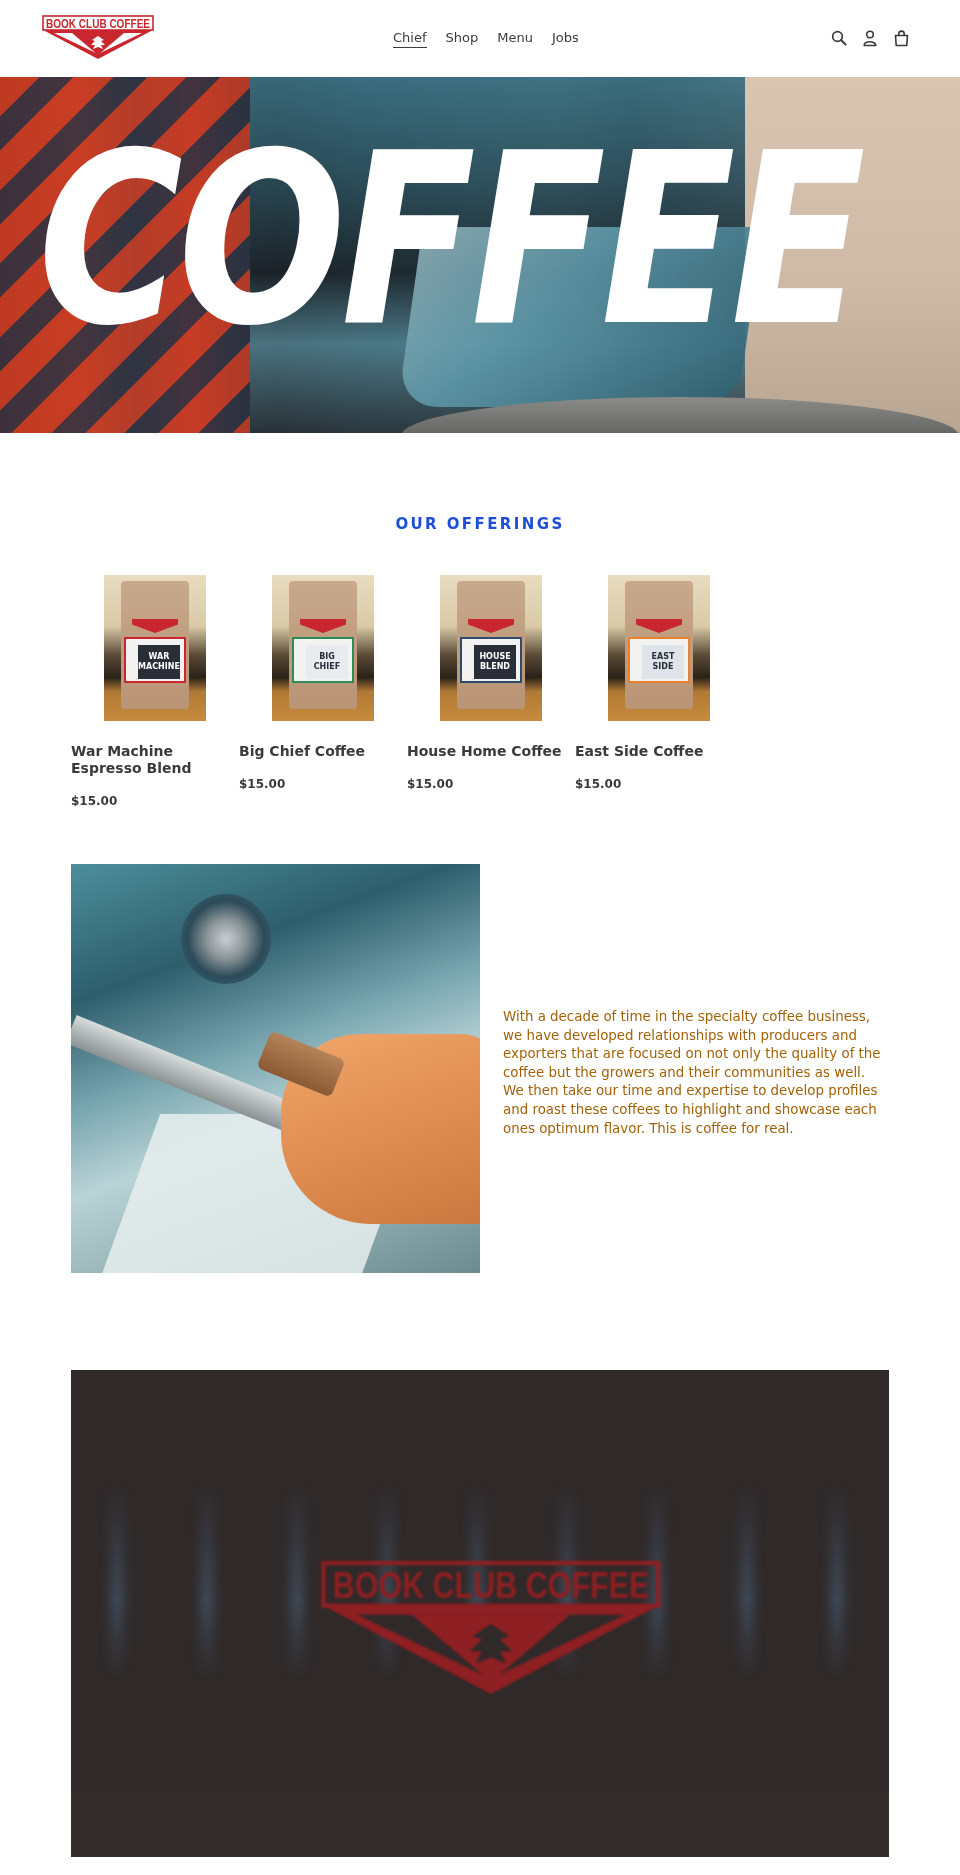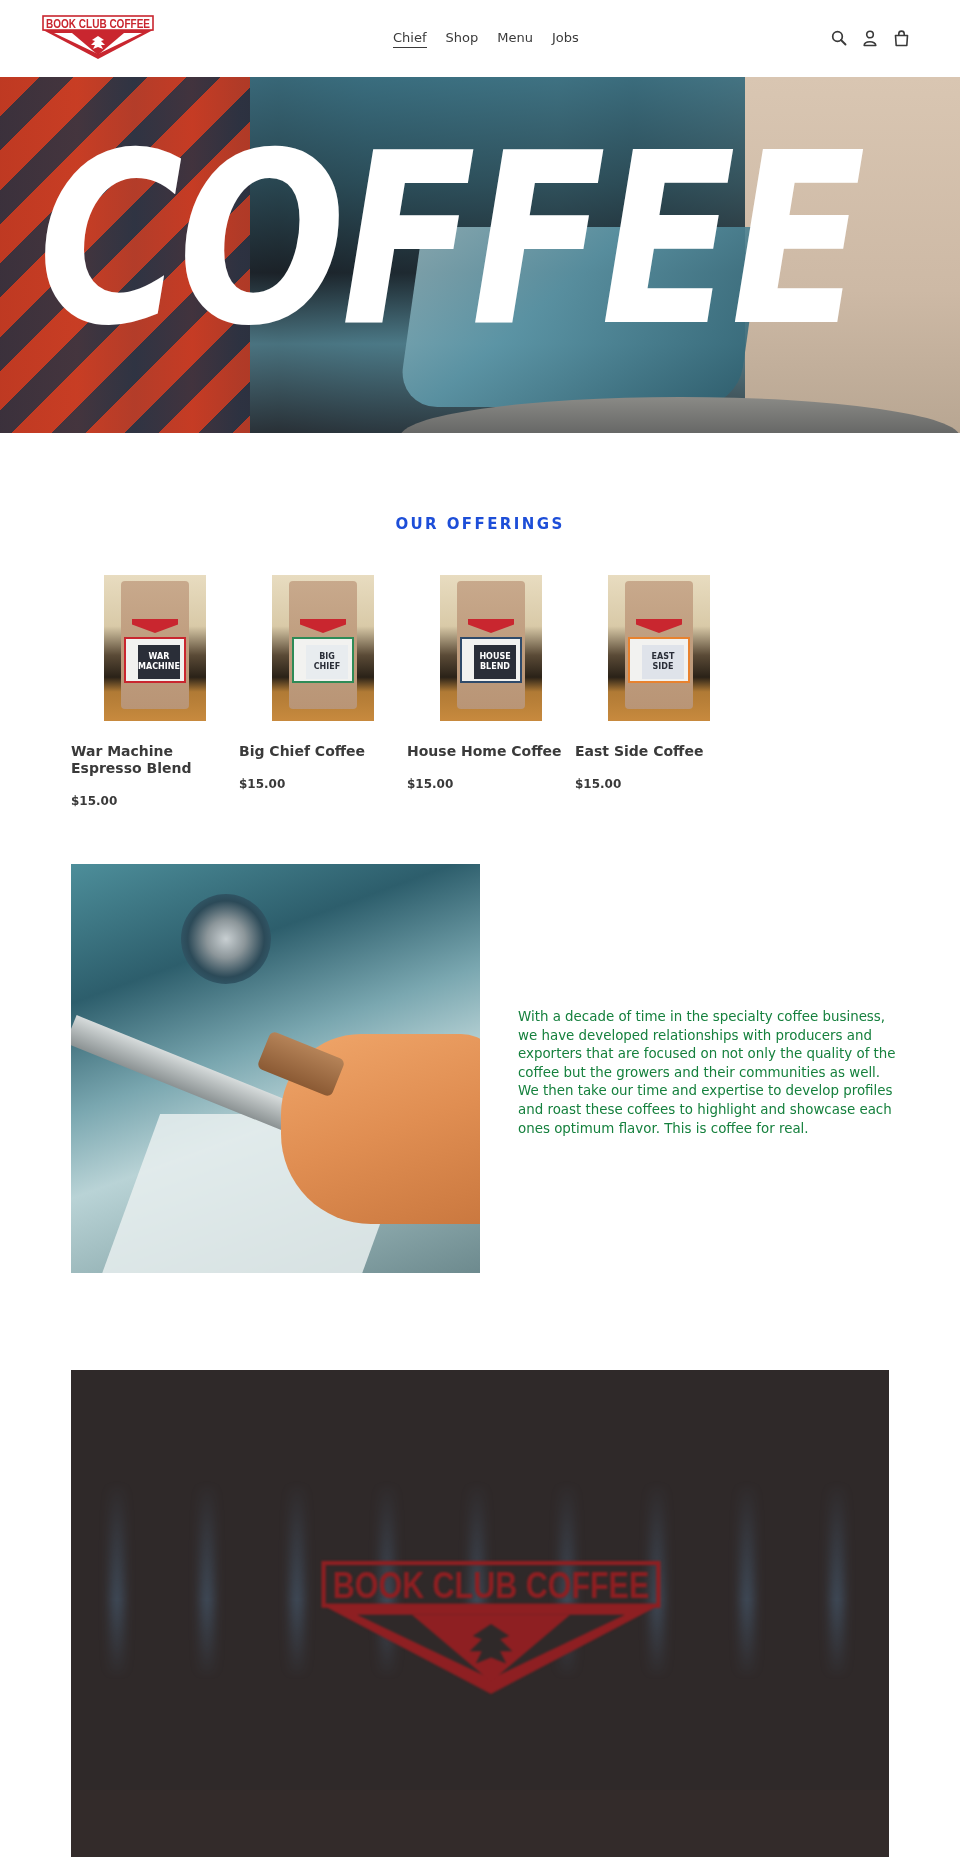--- a/index.html
+++ b/index.html
@@ -57,21 +57,21 @@
     background: linear-gradient(160deg, #4d8e9a 0%, #2d5e6c 25%, #7aa7b0 45%, #b9d3d6 60%, #9bb8bb 75%, #6d8a8e 100%); }
   .roast-img .bearing { position: absolute; left: 110px; top: 30px; width: 90px; height: 90px; border-radius: 50%;
     background: radial-gradient(circle, #c8cfd2 0%, #8c969a 30%, #2c4a58 60%, #3a6f82 100%); }
   .roast-img .rod { position: absolute; left: 0; top: 150px; width: 300px; height: 30px; background: linear-gradient(180deg,#d7dcdc,#8b9293);
     transform: rotate(22deg); transform-origin: left center; }
   .roast-img .handle { position: absolute; left: 190px; top: 180px; width: 80px; height: 40px; background: linear-gradient(180deg,#b58358,#8b5a34);
     transform: rotate(22deg); border-radius: 6px; }
   .roast-img .hand { position: absolute; left: 210px; top: 170px; width: 220px; height: 190px; border-radius: 80px 40px 20px 90px;
     background: linear-gradient(160deg, #f0a66a 0%, #e08e52 50%, #c9773e 100%); }
   .roast-img .tray { position: absolute; left: 60px; top: 250px; width: 260px; height: 160px; background: #e8eeee; opacity: 0.85; transform: skewX(-20deg); }
-  .roast-text { position: absolute; left: 518px; top: 1008px; width: 385px; font-size: 13.4px; line-height: 18.6px; color: #15803d; }
+  .roast-text { position: absolute; left: 503px; top: 1008px; width: 385px; font-size: 13.4px; line-height: 18.6px; color: #a16207; }
 
   
   .video { position: absolute; left: 71px; top: 1370px; width: 818px; height: 487px; background: #2f2929; overflow: hidden; cursor: pointer; }
   .video .flames { position: absolute; left: 0; top: 110px; width: 818px; height: 200px; filter: blur(6px);
     background: repeating-linear-gradient(90deg, rgba(0,0,0,0) 0 40px, rgba(90,130,170,0.45) 40px 52px, rgba(0,0,0,0) 52px 90px); 
     -webkit-mask: linear-gradient(180deg, transparent 0%, #000 60%, transparent 100%); mask: linear-gradient(180deg, transparent 0%, #000 60%, transparent 100%); }
   .video .floor { position: absolute; left: 0; top: 420px; width: 818px; height: 67px; background: #332b2a; }
   .video .vlogo { position: absolute; left: 245px; top: 190px; width: 350px; height: 140px; filter: blur(1.2px); }
 </style>
 </head>

